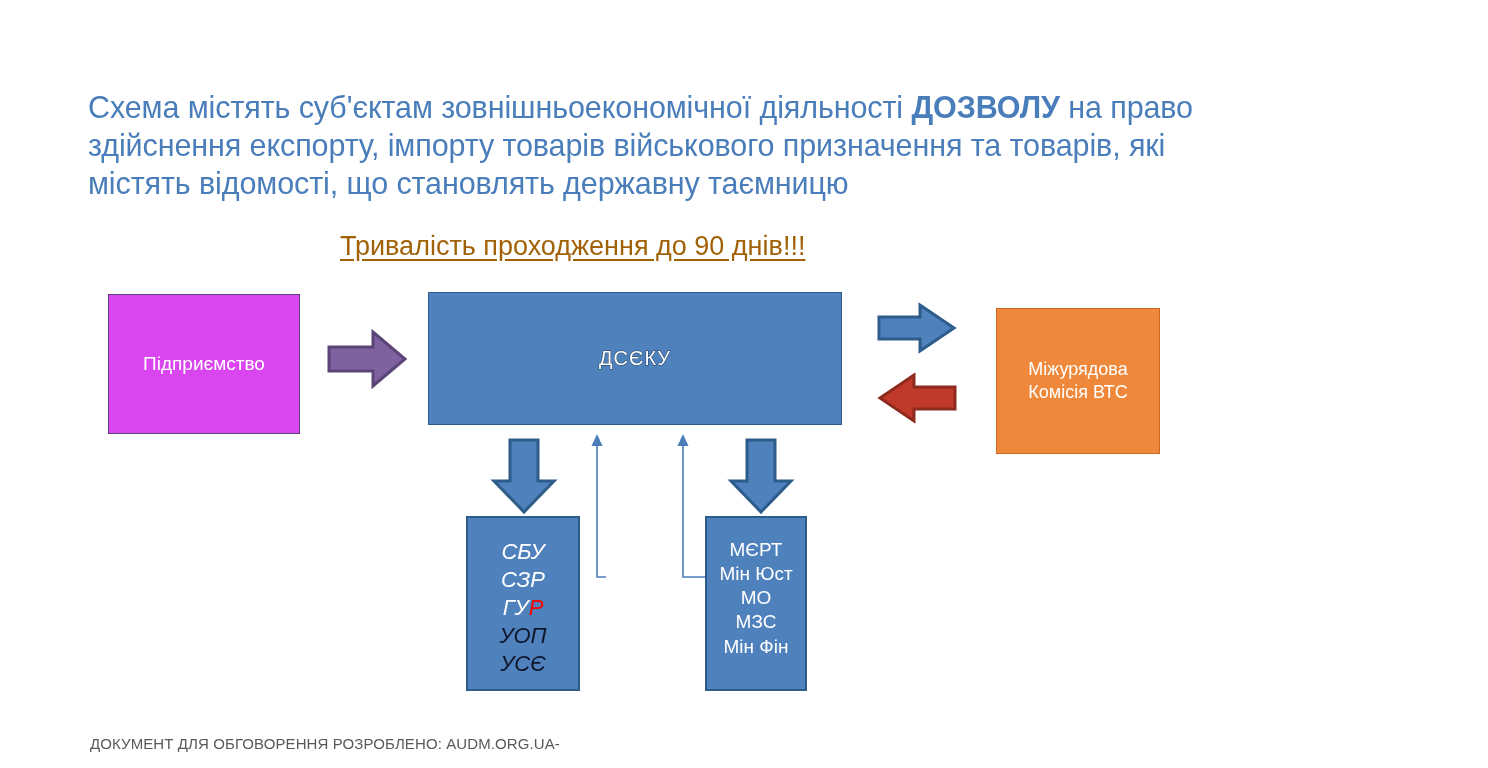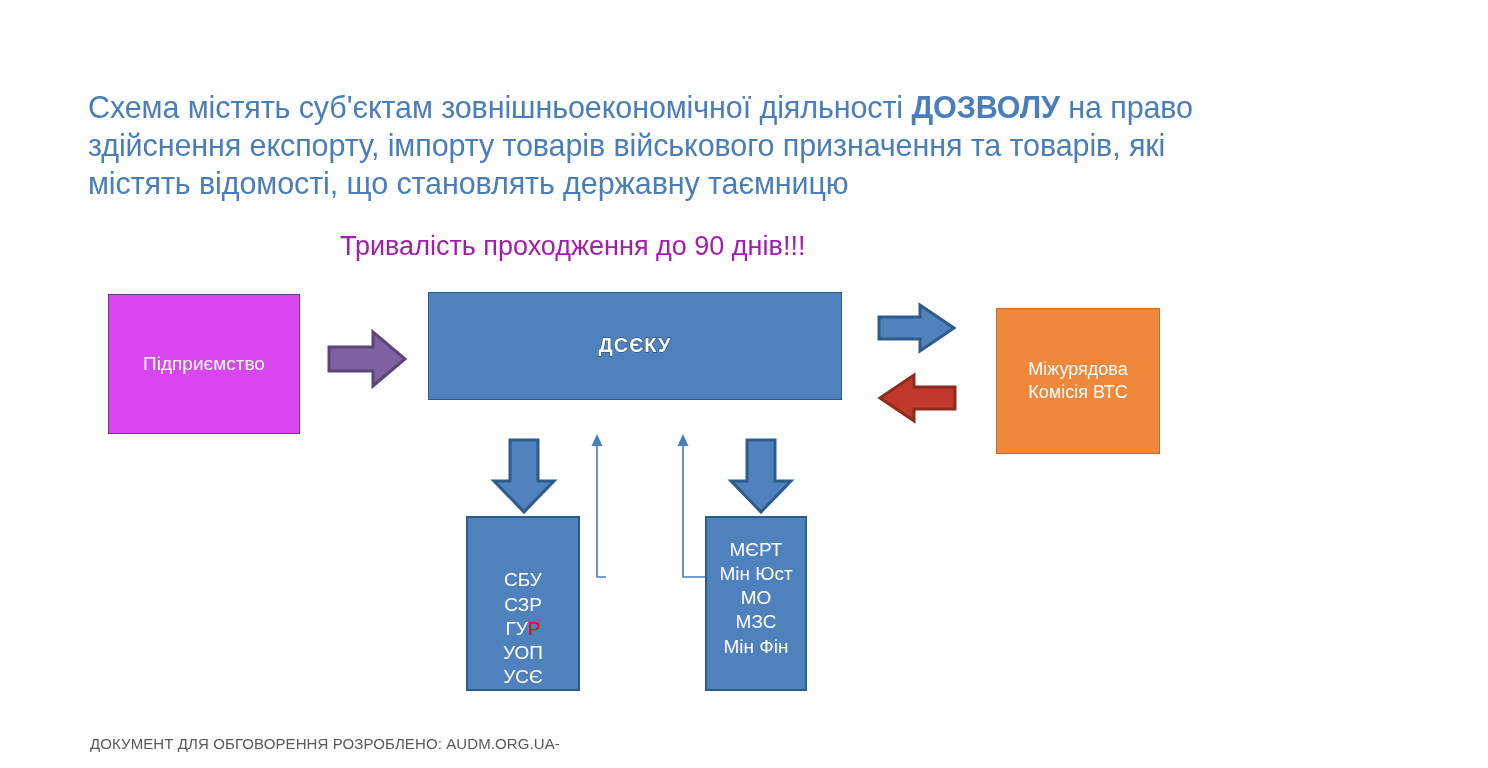--- a/index.html
+++ b/index.html
@@ -31,23 +31,24 @@
   #slide-title .strong {
     font-weight: 700;
     font-size: 30.5px;
   }
 
   
   #duration-note {
     position: absolute;
     left: 340px;
     top: 230px;
-    color: #a21caf;
+    color: #a16207;
     font-size: 27px;
     line-height: 32px;
+    text-decoration: underline;
     text-underline-offset: 4px;
     white-space: nowrap;
   }
 
   
   .node {
     position: absolute;
     box-sizing: border-box;
     display: flex;
     align-items: center;
@@ -64,71 +65,71 @@
     height: 140px;
     background: #d946ef;
     border: 1px solid #5b4477;
     font-size: 19px;
   }
 
   #node-dsecu {
     left: 428px;
     top: 292px;
     width: 414px;
-    height: 108px;
+    height: 133px;
     background: #4f81bd;
     border: 1px solid #2e5c8a;
     font-size: 20px;
     letter-spacing: 1px;
     
     color: #ffffff;
     -webkit-text-stroke: 1px #1f3b57;
     paint-order: stroke fill;
-    font-weight: bold;
   }
 
   #node-commission {
     left: 996px;
     top: 308px;
     width: 164px;
     height: 146px;
     background: #f0883c;
     border: 1px solid #c96a23;
     font-size: 18px;
     flex-direction: column;
   }
 
   #node-agencies-left {
     left: 466px;
     top: 516px;
     width: 114px;
     height: 175px;
     background: #4f81bd;
     border: 2px solid #2e5c8a;
-    font-size: 19px;
+    font-size: 22px;
     flex-direction: column;
-    justify-content: flex-end;
+    justify-content: flex-start;
     padding-top: 20px;
+    font-style: italic;
   }
 
   #node-agencies-right {
     left: 705px;
     top: 516px;
     width: 102px;
     height: 175px;
     background: #4f81bd;
     border: 2px solid #2e5c8a;
     font-size: 19px;
     flex-direction: column;
     justify-content: flex-start;
     padding-top: 20px;
   }
 
   .node-line { display: block; }
-  .node-line.is-red { color: #ffffff; }
+  .node-line.is-red { color: #0f172a; }
   .node-line .tail-red { color: #ff0000; }
 
   
   .arrow {
     position: absolute;
   }
 
   #arrow-enterprise-to-dsecu { left: 325px; top: 327px; }
   #arrow-dsecu-to-commission { left: 876px; top: 302px; }
   #arrow-commission-to-dsecu { left: 876px; top: 372px; }

